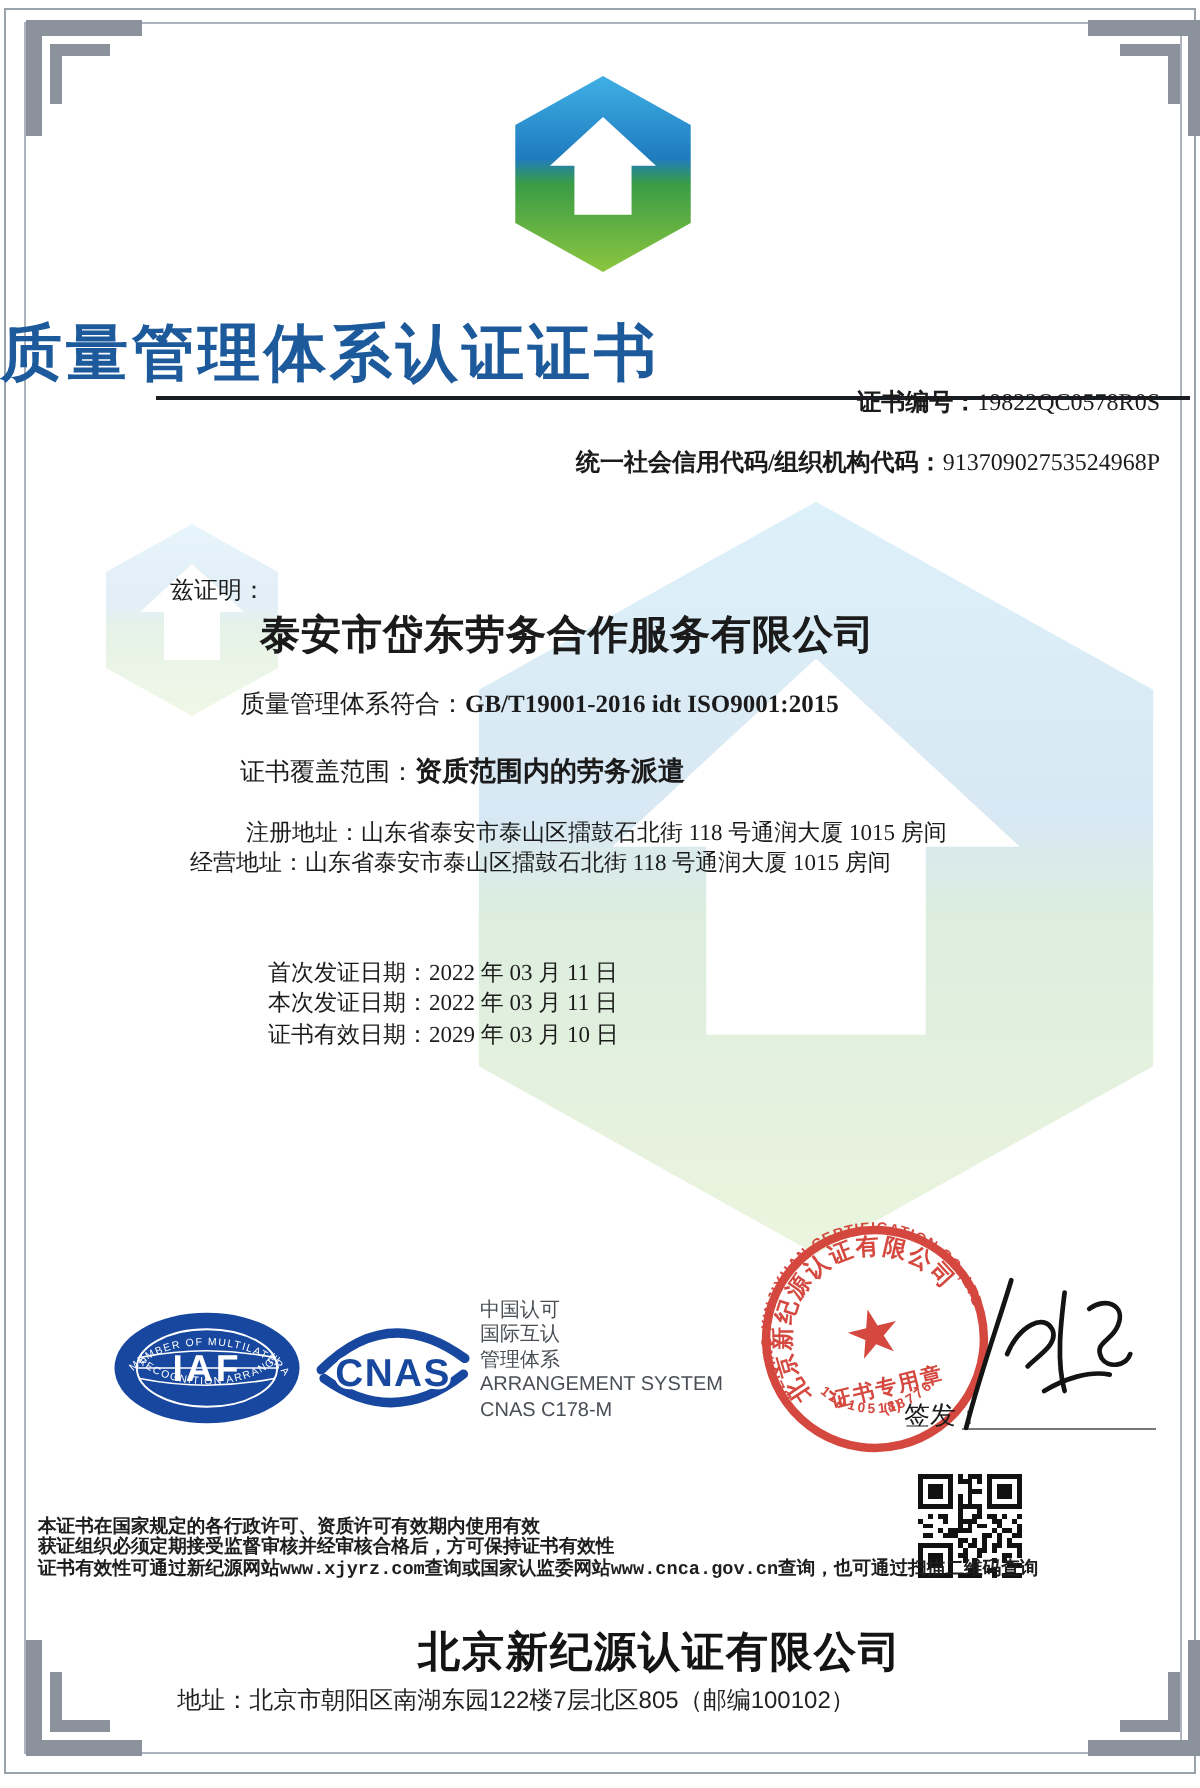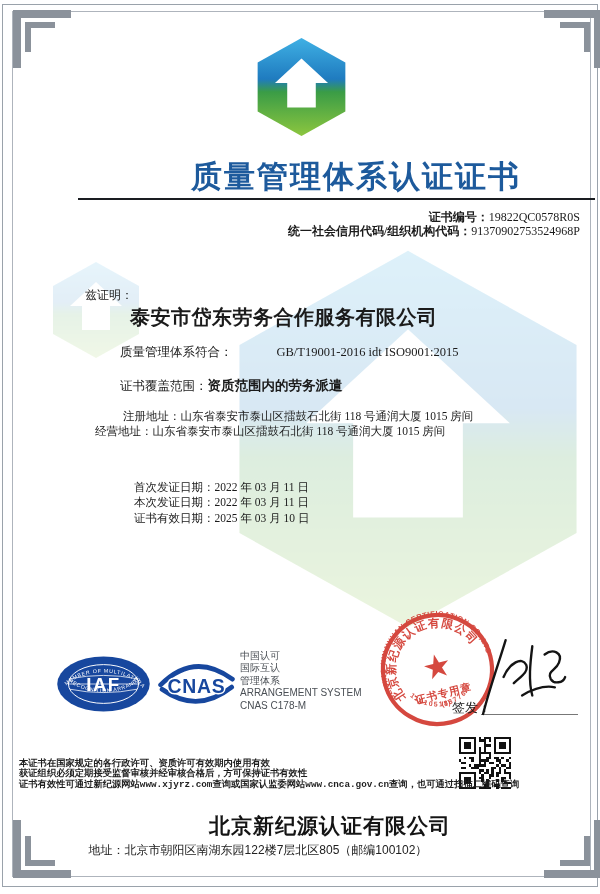--- a/index.html
+++ b/index.html
@@ -11,31 +11,31 @@
   .frame-inner{left:12px;top:11px;right:9px;bottom:17px;border:1px solid #aeb4bc;z-index:1;}
   .corner{width:70px;height:70px;z-index:2;}
   .corner svg{width:100%;height:100%;display:block;}
   .c-tl{left:3px;top:3px;}
   .c-tr{right:-12px;top:3px;transform:scaleX(-1);}
   .c-bl{left:3px;bottom:9px;transform:scaleY(-1);}
   .c-br{right:-12px;bottom:9px;transform:scale(-1,-1);}
   
   .wm{z-index:0;pointer-events:none;}
   
-  .title{left:0;top:156px;width:521px;text-align:right;font-family:"Liberation Sans",sans-serif;
+  .title{left:0;top:156px;width:521px;text-align:left;font-family:"Liberation Sans",sans-serif;
          font-weight:700;font-size:31px;letter-spacing:2px;color:#1d5a9c;z-index:3;}
   .rule{left:78px;top:198px;width:517px;height:2px;background:#1a1d21;z-index:3;}
   .hrow{right:20px;text-align:right;font-size:12px;z-index:3;white-space:nowrap;}
   .hrow .lbl{font-weight:700;}
   
   .brow{z-index:3;white-space:nowrap;}
   .certify{left:85px;top:287px;font-size:12px;}
   .company{left:130px;top:304px;font-size:20px;font-weight:700;letter-spacing:.5px;}
   .standard{left:120px;top:344px;font-size:12.5px;}
-  .standard .val{font-weight:400;margin-left:44px;}
+  .standard .val{font-weight:700;}
   .scope{left:120px;top:377px;font-size:12.5px;}
   .scope .val{font-weight:700;font-size:13.5px;}
   .addr1{left:133px;top:409px;font-size:11.5px;margin-left:28px;}
   .addr2{left:133px;top:424px;font-size:11.5px;}
   .addr-in{margin-left:-38px;}
   .dates{left:134px;top:480px;font-size:11.5px;line-height:15.4px;}
   
   .accr-desc{left:240px;top:650px;font-size:10px;line-height:12.4px;color:#4a4f55;
              font-family:"Liberation Sans",sans-serif;z-index:3;}
   
@@ -113,21 +113,21 @@
           <stop offset="1" stop-color="#8cc63f"></stop>
       </linearGradient>
     </defs>
     <path d="M50,2 L93,26 V74 L50,98 L7,74 V26 Z" fill="url(#lg)"></path>
     <path d="M50,22 L76,46 H64 V70 H36 V46 H24 Z" fill="#fff"></path>
   </svg>
 
   <div class="abs title">质量管理体系认证证书</div>
   <div class="abs rule"></div>
 
-  <div class="abs hrow" style="top:209px">
+  <div class="abs hrow" style="top:193px">
     <span class="lbl">证书编号：</span><span>19822QC0578R0S</span>
   </div>
   <div class="abs hrow" style="top:223px">
     <span class="lbl">统一社会信用代码/组织机构代码：</span><span>91370902753524968P</span>
   </div>
 
   <div class="abs brow certify">兹证明：</div>
   <div class="abs brow company">泰安市岱东劳务合作服务有限公司</div>
 
   <div class="abs brow standard">
@@ -140,21 +140,21 @@
   <div class="abs brow addr1">
     <span class="addr-in">注册地址：</span><span>山东省泰安市泰山区擂鼓石北街 118 号通润大厦 1015 房间</span>
   </div>
   <div class="abs brow addr2">
     <span class="addr-in">经营地址：</span><span>山东省泰安市泰山区擂鼓石北街 118 号通润大厦 1015 房间</span>
   </div>
 
   <div class="abs brow dates">
     <div><span>首次发证日期：</span><span>2022 年 03 月 11 日</span></div>
     <div><span>本次发证日期：</span><span>2022 年 03 月 11 日</span></div>
-    <div><span>证书有效日期：</span><span>2025 年 03 月 10 日</span></div>
+    <div><span>证书有效日期：</span><span>2029 年 03 月 10 日</span></div>
   </div>
 
   <svg class="abs" style="left:55px;top:646px;width:97px;height:76px;z-index:3" viewBox="0 0 130 80">
     <ellipse cx="65" cy="40" rx="62" ry="37" fill="#17479e"></ellipse>
     <ellipse cx="65" cy="40" rx="47" ry="26" fill="none" stroke="#ffffff" stroke-width="1.3"></ellipse>
     <path d="M20,33 Q65,24 110,33" fill="none" stroke="#fff" stroke-width="1"></path>
     <path d="M18,40 H112" fill="none" stroke="#fff" stroke-width="1"></path>
     <path d="M20,47 Q65,56 110,47" fill="none" stroke="#fff" stroke-width="1"></path>
     <defs>
       <path id="iafTop" d="M 12,47 A 56,33 0 0 1 118,47"></path>

